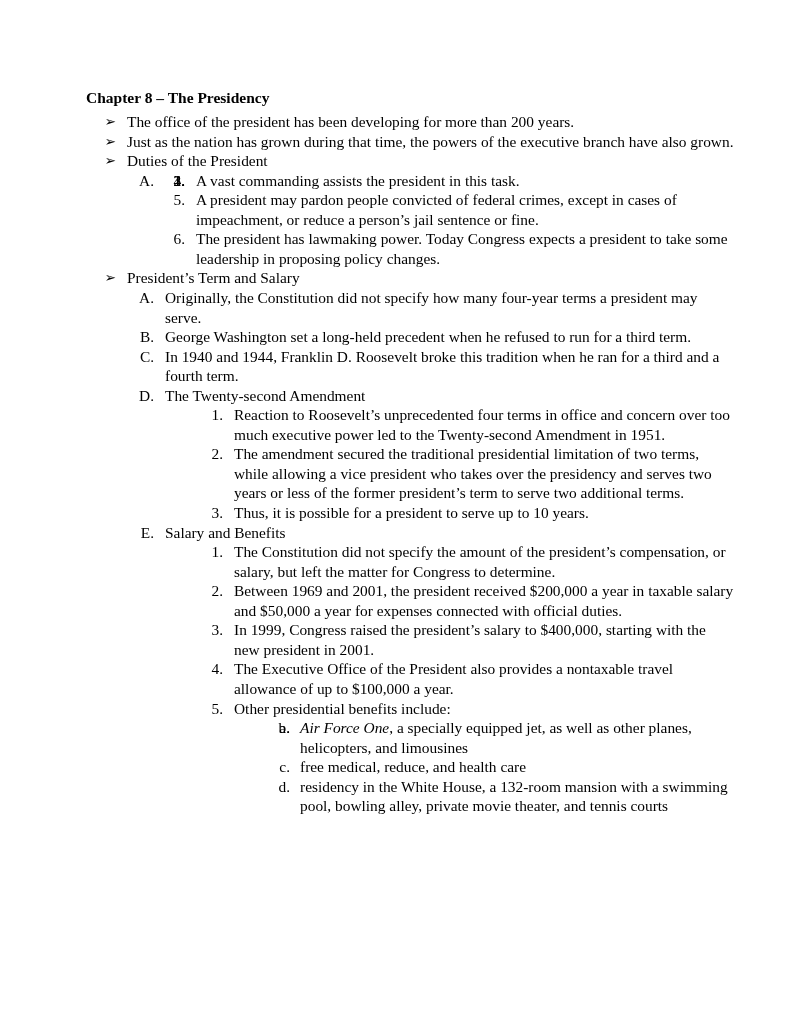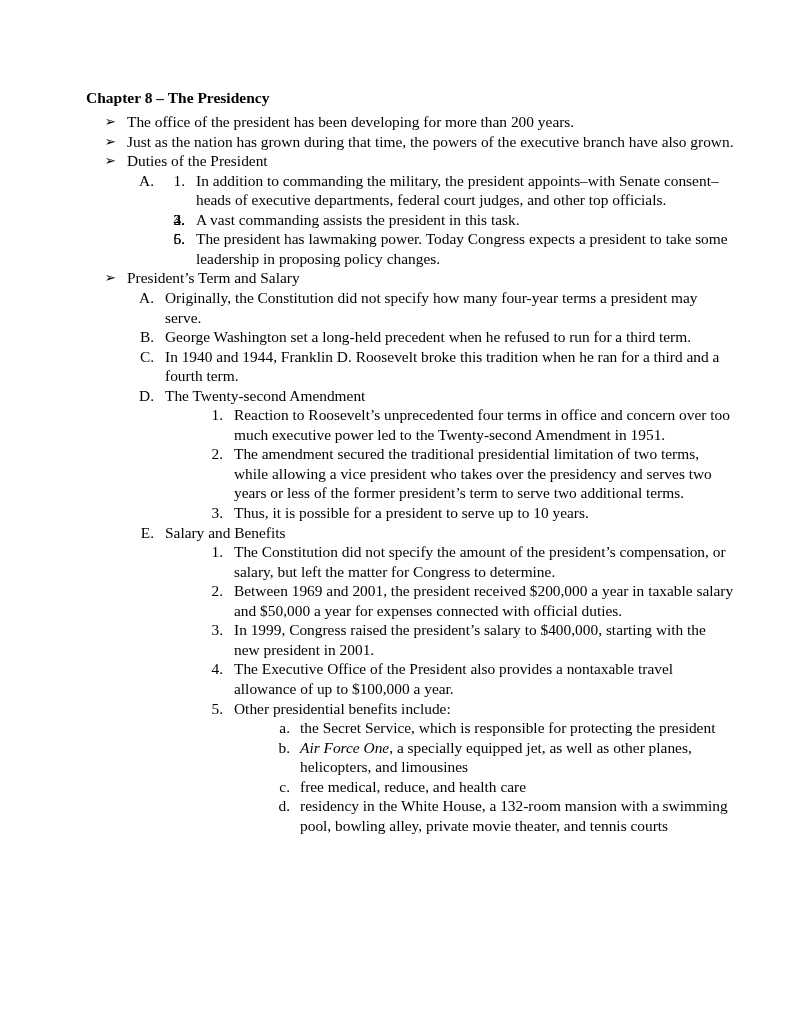--- a/index.html
+++ b/index.html
@@ -132,33 +132,33 @@
       <span class="marker arrow-glyph">➢</span><span class="txt b">Duties of the President</span>
 
       <ul class="lvl2">
         <li>
           <span class="marker">A.</span>
         </li>
       </ul>
 
       <ul class="lvl3">
         <li>
-          <span class="marker">1.</span><span class="txt">In addition to commanding the military, the president appoints–with Senate consent–heads of executive departments, federal court judges, and other top officials.</span>
+          <span class="marker">1.</span>
         </li>
         <li>
           <span class="marker">2.</span>
         </li>
         <li>
           <span class="marker">3.</span>
         </li>
         <li>
           <span class="marker">4.</span><span class="txt">A vast commanding assists the president in this task.</span>
         </li>
         <li>
-          <span class="marker">5.</span>
+          <span class="marker">5.</span><span class="txt">A president may pardon people convicted of federal crimes, except in cases of impeachment, or reduce a person’s jail sentence or fine.</span>
         </li>
         <li>
           <span class="marker">6.</span><span class="txt">The president has lawmaking power.  Today Congress expects a president to take some leadership in proposing policy changes.</span>
         </li>
       </ul>
     </li>
 
     <li>
       <span class="marker arrow-glyph">➢</span><span class="txt b">President’s Term and Salary</span>
 
@@ -203,21 +203,21 @@
               <span class="marker">3.</span><span class="txt">In 1999, Congress raised the president’s salary to $400,000, starting with the new president in 2001.</span>
             </li>
             <li>
               <span class="marker">4.</span><span class="txt">The Executive Office of the President also provides a nontaxable travel allowance of up to $100,000 a year.</span>
             </li>
             <li>
               <span class="marker">5.</span><span class="txt">Other presidential benefits include:</span>
 
               <ul class="lvl4">
                 <li>
-                  <span class="marker">a.</span><span class="txt">the Secret Service, which is responsible for protecting the president</span>
+                  <span class="marker">a.</span>
                 </li>
                 <li>
                   <span class="marker">b.</span><span class="txt i">Air Force One</span><span class="txt">, a specially equipped jet, as well as other planes, helicopters, and limousines</span>
                 </li>
                 <li>
                   <span class="marker">c.</span><span class="txt">free medical, reduce, and health care</span>
                 </li>
                 <li>
                   <span class="marker">d.</span><span class="txt">residency in the White House, a 132-room mansion with a swimming pool, bowling alley, private movie theater, and tennis courts</span>
                 </li>

